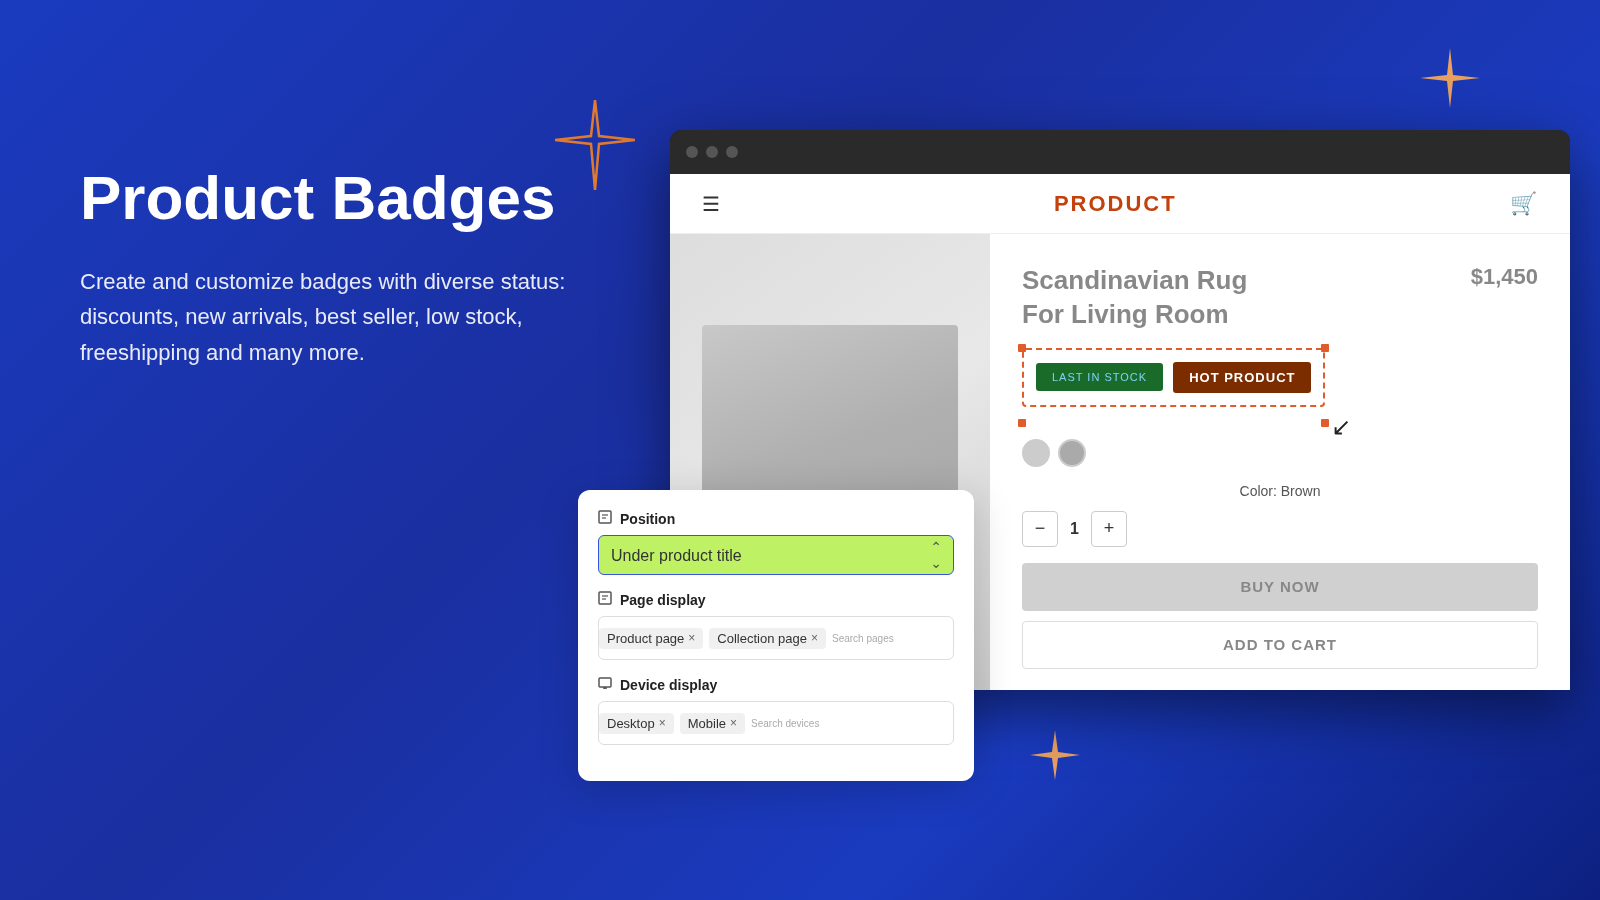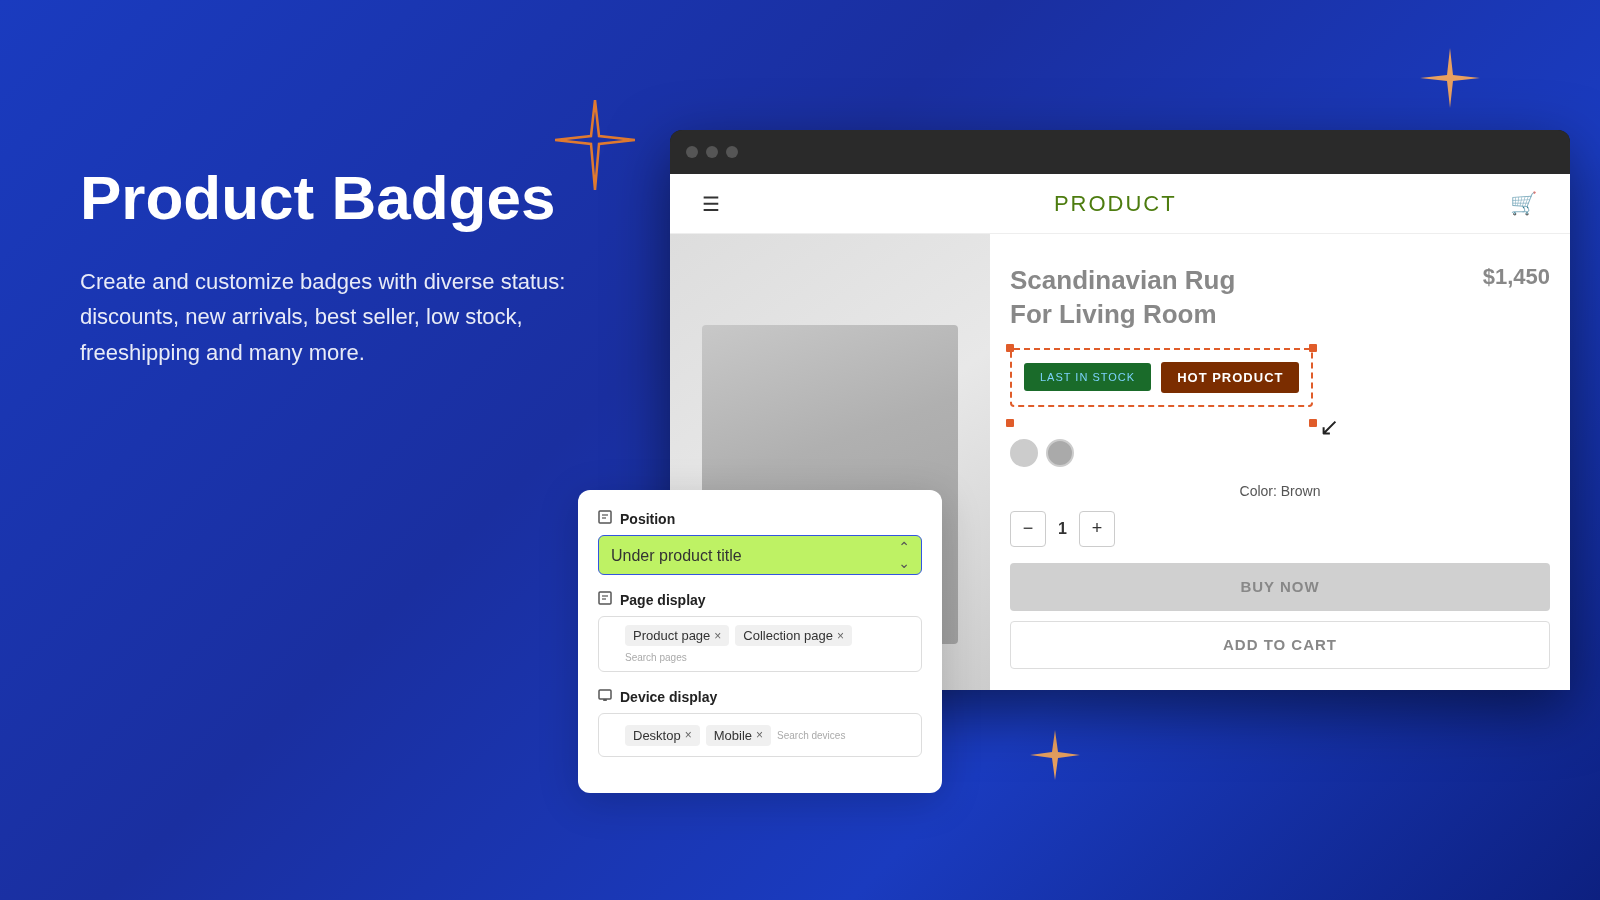--- a/index.html
+++ b/index.html
@@ -83,23 +83,23 @@
       justify-content: space-between;
       padding: 0 32px;
       border-bottom: 1px solid #eee;
     }
     .store-header .menu-icon {
       font-size: 20px;
       color: #333;
     }
     .store-header .store-title {
       font-size: 22px;
-      font-weight: 400;
+      font-weight: 700;
       letter-spacing: 2px;
-      color: #4d7c0f;
+      color: #c2410c;
     }
     .store-header .cart-icon {
       font-size: 22px;
       color: #333;
     }
 
     
     .store-body {
       display: flex;
       height: calc(100% - 60px);
@@ -125,21 +125,21 @@
       top: 20%;
       left: 10%;
       right: 10%;
       bottom: 10%;
       background: linear-gradient(160deg, #c8c8c8 0%, #b0b0b0 40%, #a0a0a0 100%);
       border-radius: 4px;
     }
 
     .product-details {
       flex: 1;
-      padding: 30px 20px;
+      padding: 30px 32px;
       background: white;
     }
     .product-title-price {
       display: flex;
       justify-content: space-between;
       align-items: flex-start;
       margin-bottom: 16px;
     }
     .product-title {
       font-size: 26px;
@@ -255,21 +255,21 @@
       letter-spacing: 1px;
       color: #888;
       cursor: pointer;
     }
 
     
     .settings-panel {
       position: absolute;
       top: 490px;
       left: 578px;
-      width: 364px;
+      width: 396px;
       background: white;
       border-radius: 12px;
       box-shadow: 0 8px 40px rgba(0,0,0,0.18);
       padding: 20px;
       z-index: 10;
     }
     .settings-section {
       margin-bottom: 16px;
     }
     .settings-section-label {
@@ -306,21 +306,21 @@
       top: 50%;
       transform: translateY(-50%);
       color: #555;
       pointer-events: none;
       font-size: 14px;
     }
 
     .tags-input {
       border: 1px solid #ddd;
       border-radius: 6px;
-      padding: 8px 26px;
+      padding: 8px 0;
       min-height: 44px;
       display: flex;
       flex-wrap: wrap;
       gap: 6px;
       align-items: center;
     }
     .tag {
       background: #f0f0f0;
       border-radius: 4px;
       padding: 3px 8px;

